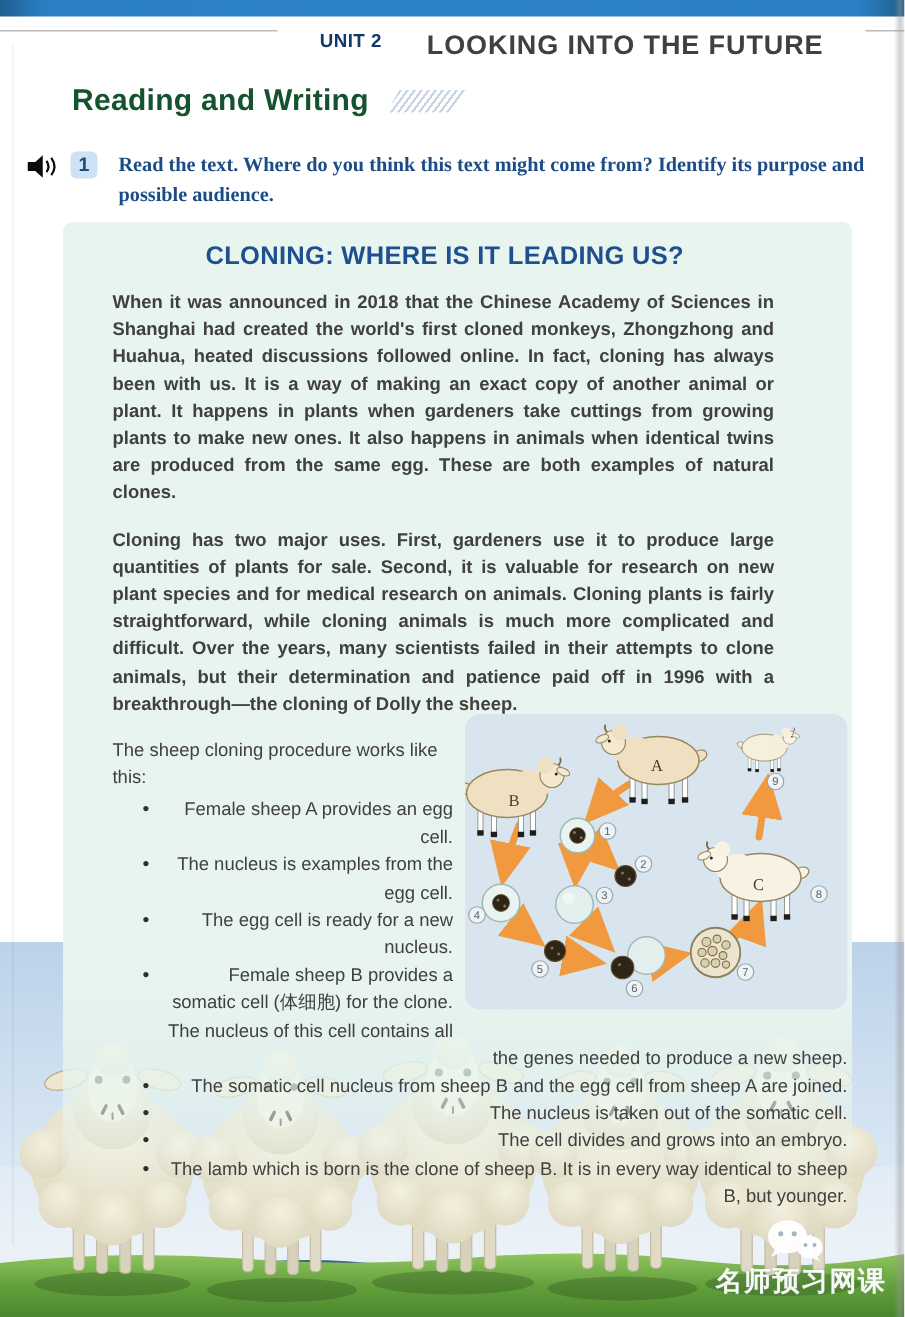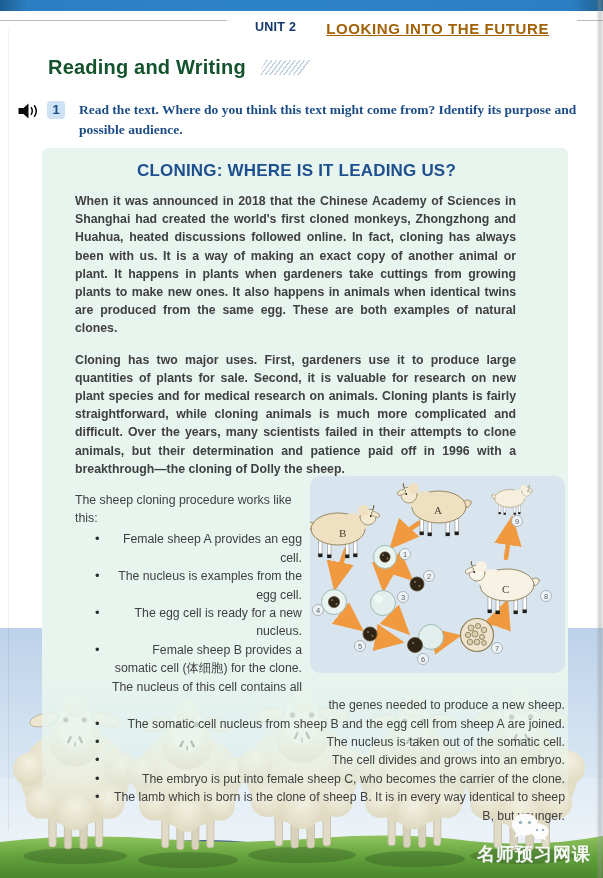--- a/index.html
+++ b/index.html
@@ -30,21 +30,21 @@
     position:absolute;top:20px;left:0;width:603px;height:16px;
     display:flex;gap:18px;
   }
   .unit-header .rule{height:1px;background:#b9bcbe;}
   .unit-header .rule.left{flex:1;margin-right:10px;}
   .unit-header .rule.right{width:26px;margin-left:10px;}
   .unit-num{
     font-size:12.5px;font-weight:bold;color:#14386b;letter-spacing:.3px;margin-right:12px;
   }
   .unit-title{
-    font-size:15px;font-weight:bold;color:#a16207;letter-spacing:.6px;text-decoration:underline;
+    font-size:18px;font-weight:bold;color:#404040;letter-spacing:.6px;
   }
 
   
   .section-title{
     position:absolute;top:56px;left:48px;margin:0;
     font-size:20px;font-weight:bold;color:#14532d;letter-spacing:.2px;
     display:flex;align-items:flex-start;
   }
   .hatch{
     display:inline-block;width:44px;height:15px;margin-left:16px;margin-top:4px;
@@ -281,21 +281,20 @@
 
       <ul class="bullets">
 
       <li class="bullet"><span>Female sheep A provides an egg cell.</span></li>
           <li class="bullet"><span>The nucleus is examples from the egg cell.</span></li>
           <li class="bullet"><span>The egg cell is ready for a new nucleus.</span></li>
           <li class="bullet"><span>Female sheep B provides a somatic cell (体细胞) for the clone. The nucleus of this cell contains all the genes needed to produce a new sheep.</span></li>
           <li class="bullet"><span>The somatic cell nucleus from sheep B and the egg cell from sheep A are joined.</span></li>
           <li class="bullet"><span>The nucleus is taken out of the somatic cell.</span></li>
           <li class="bullet"><span>The cell divides and grows into an embryo.</span></li>
-          <li class="bullet"><span>The embryo is put into female sheep C, who becomes the carrier of the clone.</span></li>
           <li class="bullet"><span>The lamb which is born is the clone of sheep B. It is in every way identical to sheep B, but younger.</span></li>
         </ul>
     </div>
   </section>
 
   <div class="photo">
     <svg width="603" height="250" viewBox="0 0 603 250">
       <defs>
         <linearGradient id="sky" x1="0" y1="0" x2="0" y2="1">
           <stop offset="0" stop-color="#bcd2ea"></stop>

